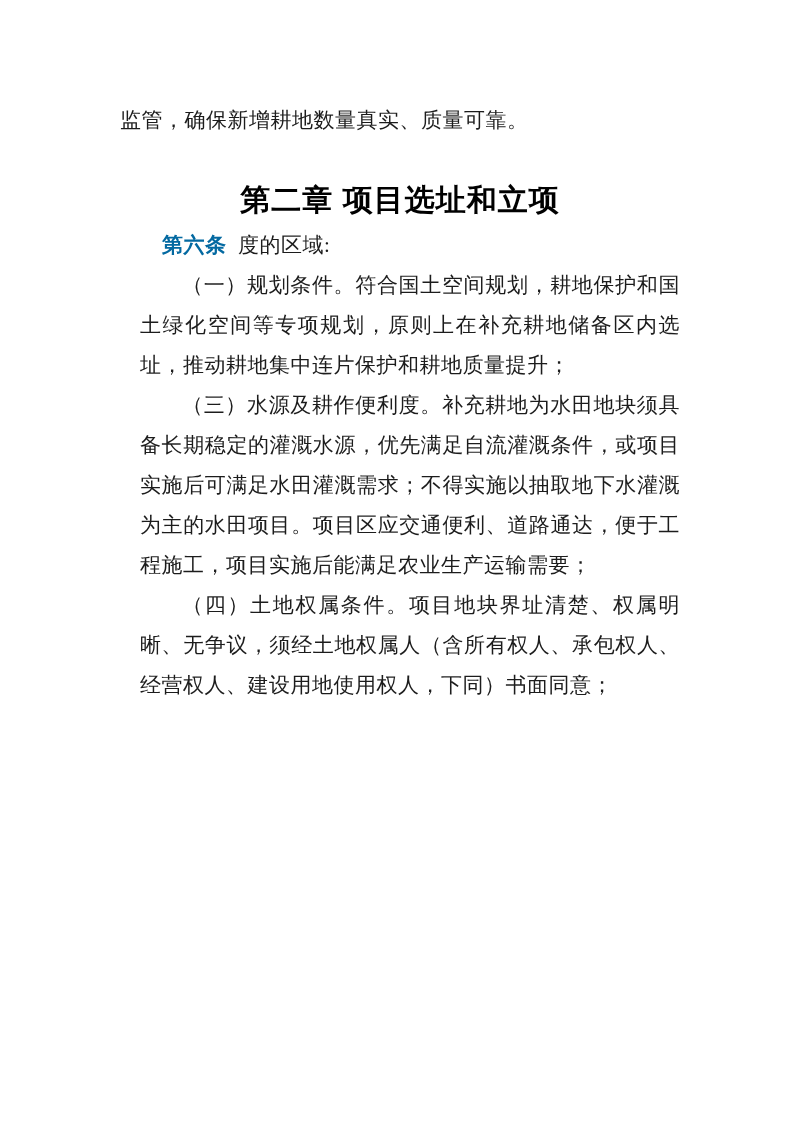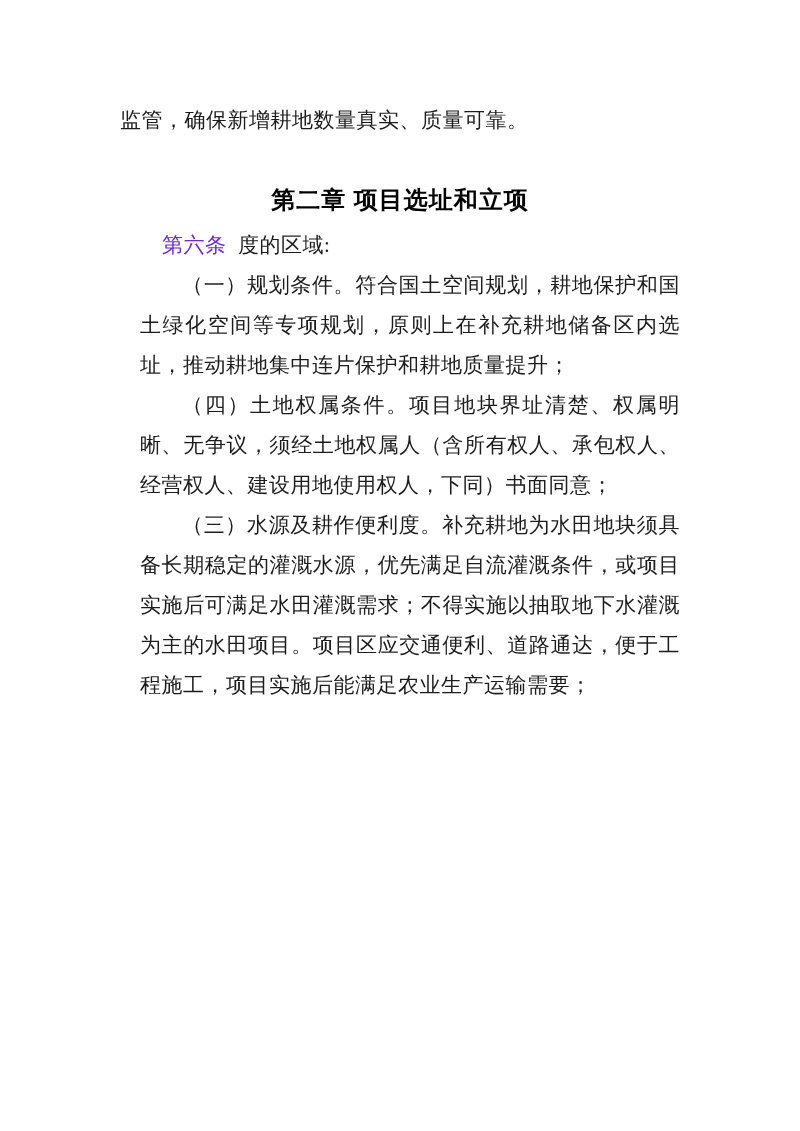--- a/index.html
+++ b/index.html
@@ -25,37 +25,37 @@
     text-align: justify;
     text-justify: inter-ideograph;
     margin: 0;
   }
   .continuation {
     text-indent: 0;
   }
   .chapter-heading {
     font-family: "Liberation Sans", sans-serif;
     font-weight: 700;
-    font-size: 24px;
+    font-size: 30px;
     line-height: 40px;
     letter-spacing: 1px;
     text-align: center;
     color: #000000;
     margin: 40px 0 5px 0;
   }
   .article-line {
     font-size: 21px;
     line-height: 40px;
     letter-spacing: 0.5px;
     margin: 0;
     text-indent: 2em;
   }
   .article-label {
-    font-weight: 400;
-    color: #6d28d9;
+    font-weight: 700;
+    color: #0369a1;
     margin-right: 0.55em;
   }
   .para {
     text-indent: 2em;
     margin-left: 20px;
   }
   .page-footer {
     position: absolute;
     left: 120px;
     top: 1044px;
@@ -74,19 +74,19 @@
 
   <h2 class="chapter-heading">第二章 项目选址和立项</h2>
 
   <p class="article-line">
     <span class="article-label">第六条</span><span>度的区域:</span>
   </p>
 
   <p class="body-text para">（一）规划条件。符合国土空间规划，耕地保护和国土绿化空间等专项规划，原则上在补充耕地储备区内选址，推动耕地集中连片保护和耕地质量提升；</p>
 
 
+  <p class="body-text para">（三）水源及耕作便利度。补充耕地为水田地块须具备长期稳定的灌溉水源，优先满足自流灌溉条件，或项目实施后可满足水田灌溉需求；不得实施以抽取地下水灌溉为主的水田项目。项目区应交通便利、道路通达，便于工程施工，项目实施后能满足农业生产运输需要；</p>
+
   <p class="body-text para">（四）土地权属条件。项目地块界址清楚、权属明晰、无争议，须经土地权属人（含所有权人、承包权人、经营权人、建设用地使用权人，下同）书面同意；</p>
-
-  <p class="body-text para">（三）水源及耕作便利度。补充耕地为水田地块须具备长期稳定的灌溉水源，优先满足自流灌溉条件，或项目实施后可满足水田灌溉需求；不得实施以抽取地下水灌溉为主的水田项目。项目区应交通便利、道路通达，便于工程施工，项目实施后能满足农业生产运输需要；</p>
 
   <div class="page-footer">- 2 -</div>
 
 </div>
 
 </body></html>

